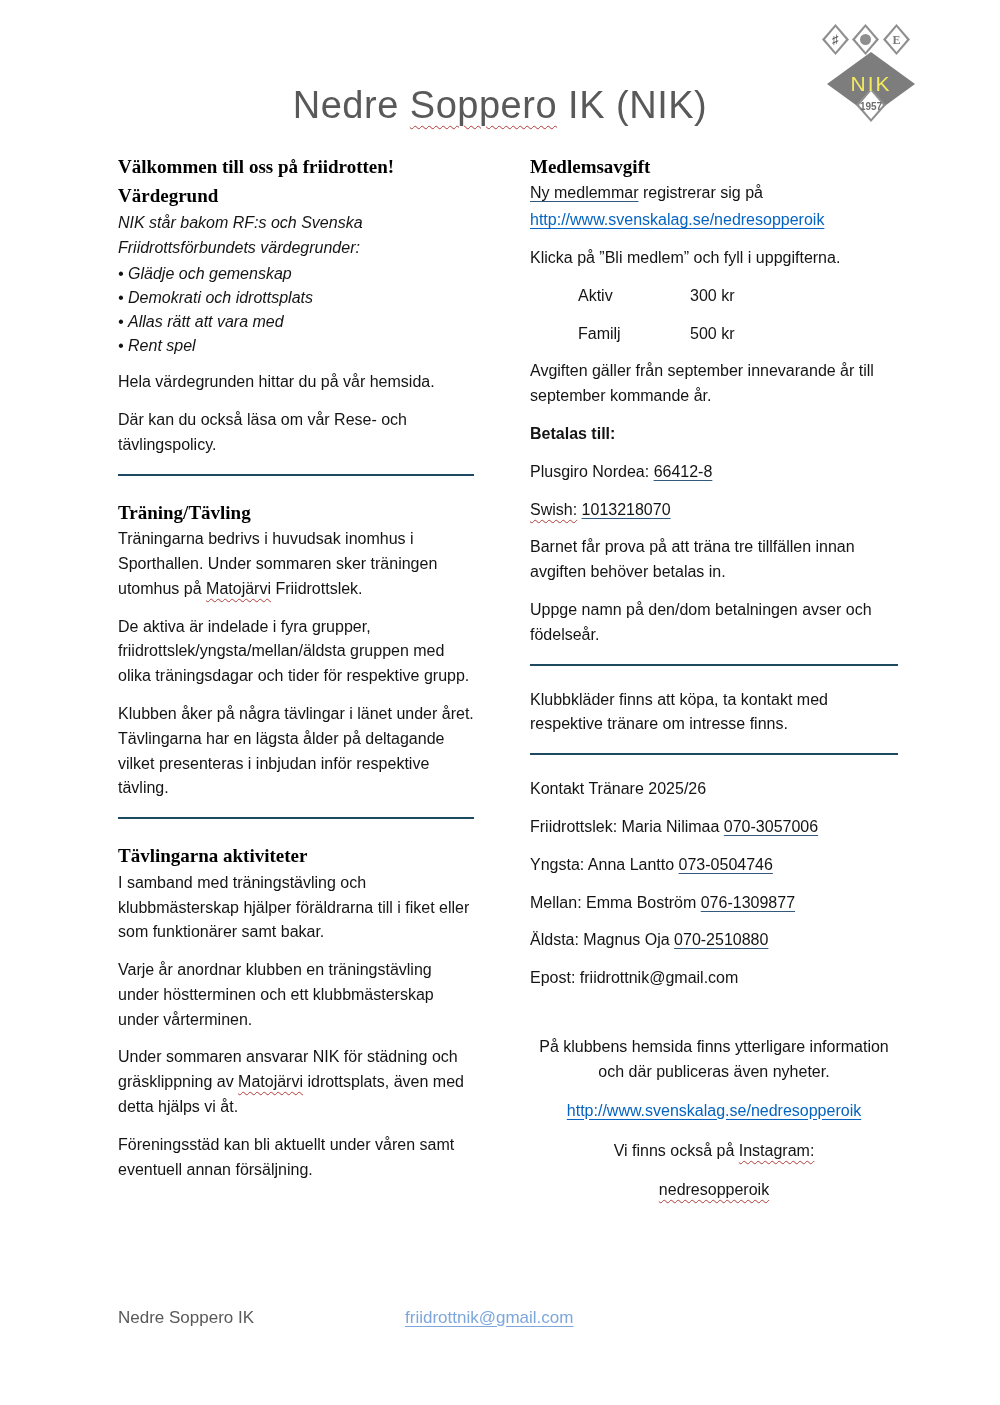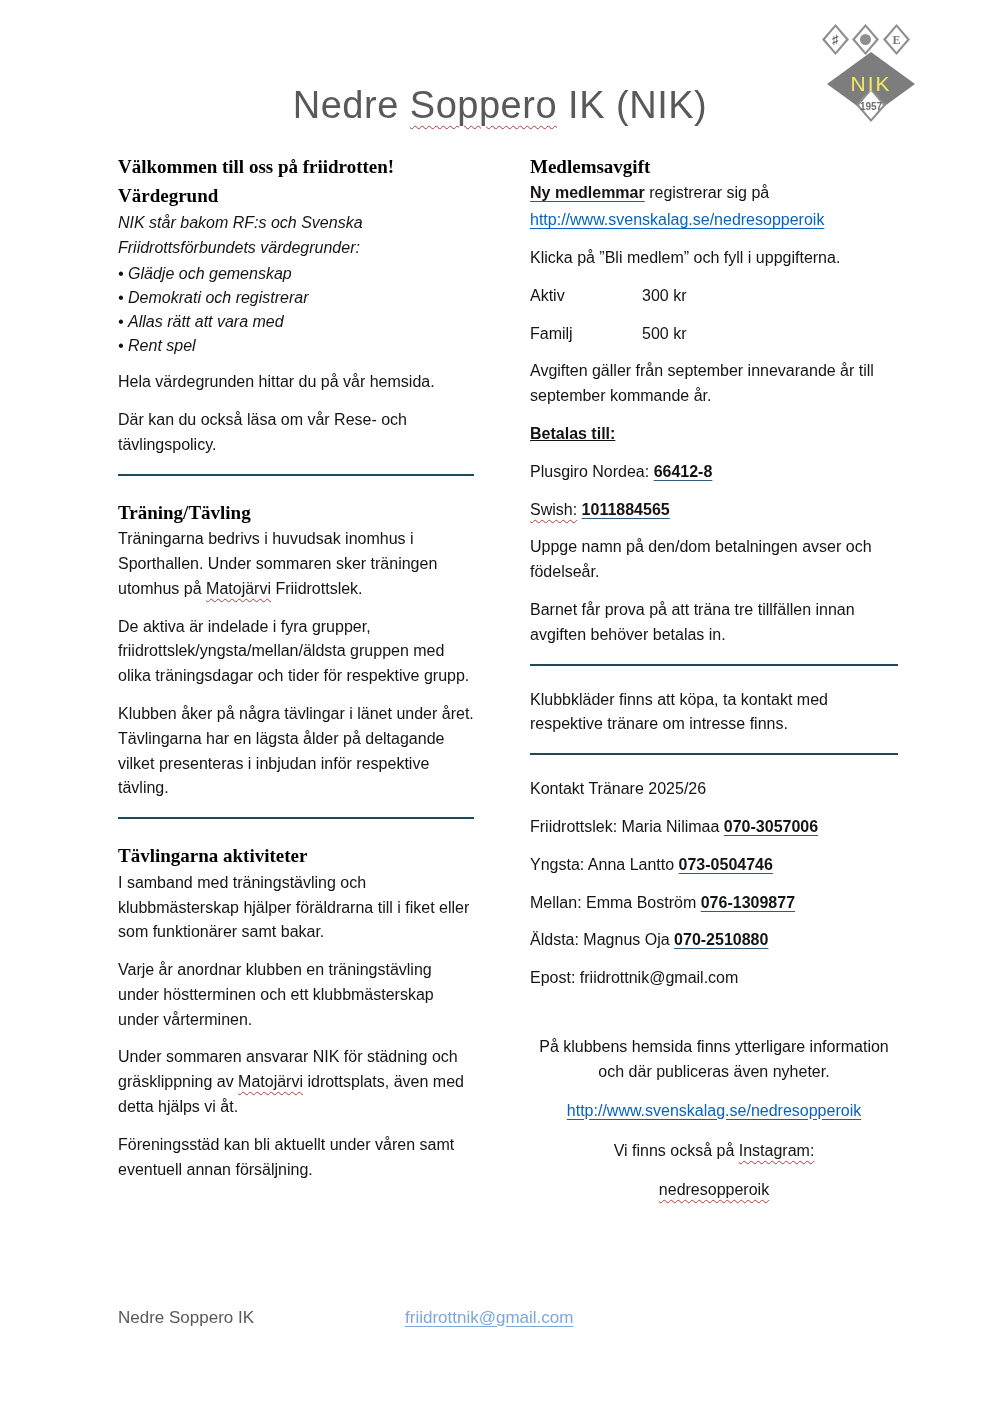--- a/index.html
+++ b/index.html
@@ -81,28 +81,27 @@
     text-decoration-color:#b23a3a;
     text-decoration-thickness:1px;
     text-underline-offset:4px;
   }
   .title-squiggle { text-underline-offset:7px; }
 
   .u {
     text-decoration:underline;
     text-decoration-color:#34597a;
     text-underline-offset:3px;
-    font-weight:bold;
   }
   a.link { color:#0563c1; text-decoration:underline; text-underline-offset:3px; cursor:pointer; }
 
-  .fee-row { display:flex; margin-bottom:13px; }
+  .fee-row { display:flex; margin-bottom:13px;margin-left:48px; }
   .fee-label { width:112px; }
 
-  .bold-sans { font-weight:700;text-decoration:underline; }
+  .bold-sans { font-weight:700; }
 
   .contact-line { margin-bottom:13px; }
 
   .centered-block { text-align:center; margin-top:44px; }
   .centered-block p { margin-bottom:14px; }
   .insta-line { margin:16px 0 0 0; }
   .insta-handle { margin:0; }
 
   
   .footer-name {
@@ -143,21 +142,21 @@
     <div class="logo-year">1957</div>
   </div>
 
   <div class="col col-left">
     <h2 class="serif-h h-welcome">Välkommen till oss på friidrotten!</h2>
 
     <h2 class="serif-h h-values">Värdegrund</h2>
     <p class="italic values-intro">NIK står bakom RF:s och Svenska Friidrottsförbundets värdegrunder:</p>
     <ul class="bullets">
       <li>Glädje och gemenskap</li>
-      <li>Demokrati och registrerar</li>
+      <li>Demokrati och idrottsplats</li>
       <li>Allas rätt att vara med</li>
       <li>Rent spel</li>
     </ul>
     <p>Hela värdegrunden hittar du på vår hemsida.</p>
     <p>Där kan du också läsa om vår Rese- och tävlingspolicy.</p>
 
     <hr class="divider divider-mid">
 
     <h2 class="serif-h h-training">Träning/Tävling</h2>
     <p><span>Träningarna bedrivs i huvudsak inomhus i Sporthallen.  Under sommaren sker träningen utomhus på </span><span class="squiggle">Matojärvi</span><span> Friidrottslek.</span></p>
@@ -189,24 +188,24 @@
       <span class="fee-label">Familj</span>
       <span>500 kr</span>
     </div>
 
     <p>Avgiften gäller från september innevarande år till september kommande år.</p>
 
     <p class="bold-sans">Betalas till:</p>
 
     <p><span>Plusgiro Nordea:  </span><span class="u">66412-8</span></p>
 
-    <p><span class="squiggle">Swish:</span><span> </span><span class="u">1011884565</span></p>
-
+    <p><span class="squiggle">Swish:</span><span> </span><span class="u">1013218070</span></p>
+
+    <p>Barnet får prova på att träna tre tillfällen innan avgiften behöver betalas in.</p>
     <p>Uppge namn på den/dom betalningen avser och födelseår.</p>
-    <p>Barnet får prova på att träna tre tillfällen innan avgiften behöver betalas in.</p>
 
     <hr class="divider divider-right1">
 
     <p>Klubbkläder finns att köpa, ta kontakt med respektive tränare om intresse finns.</p>
 
     <hr class="divider divider-right2">
 
     <p>Kontakt Tränare 2025/26</p>
 
     <p class="contact-line"><span>Friidrottslek: Maria Nilimaa </span><span class="u">070-3057006</span></p>

